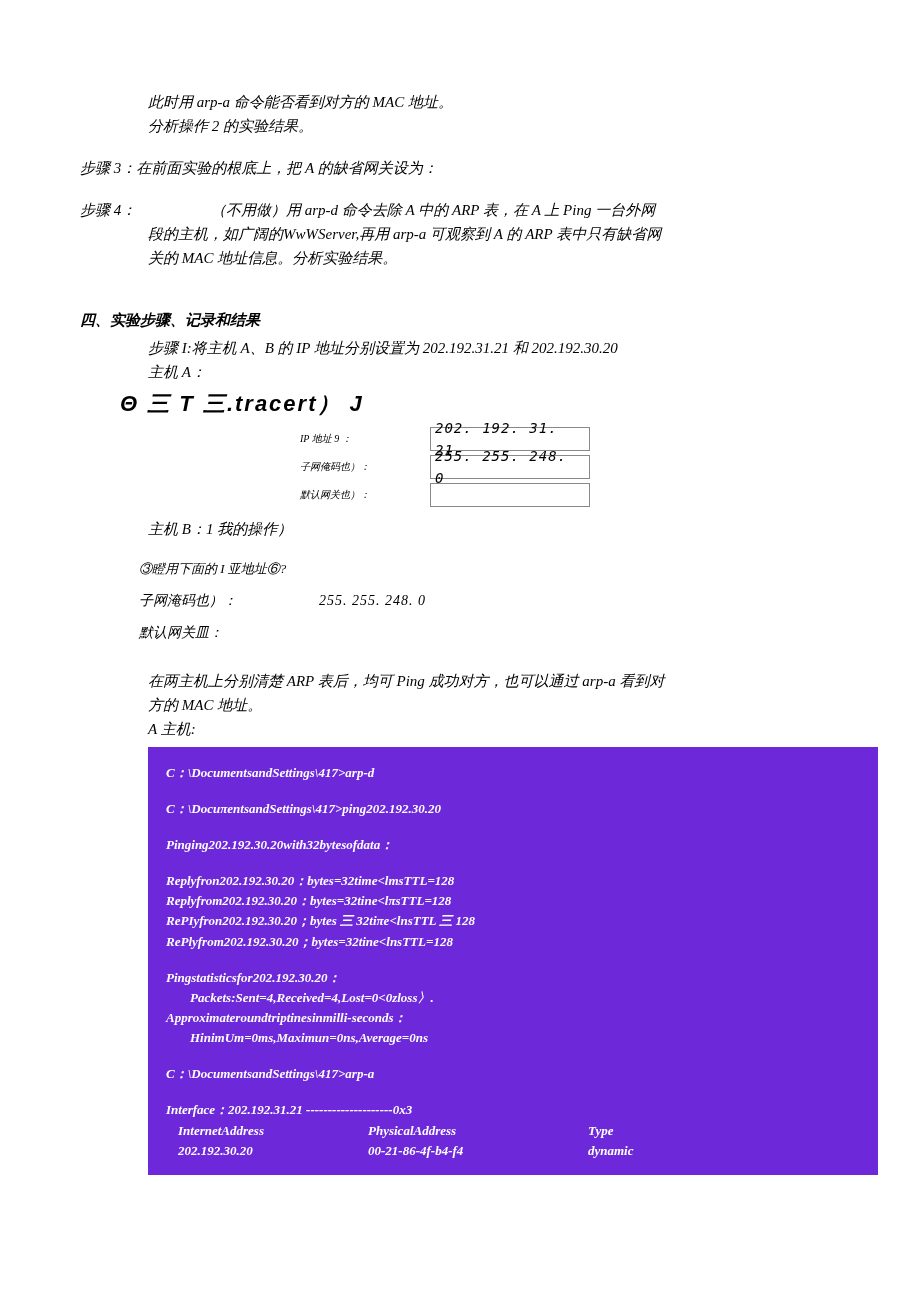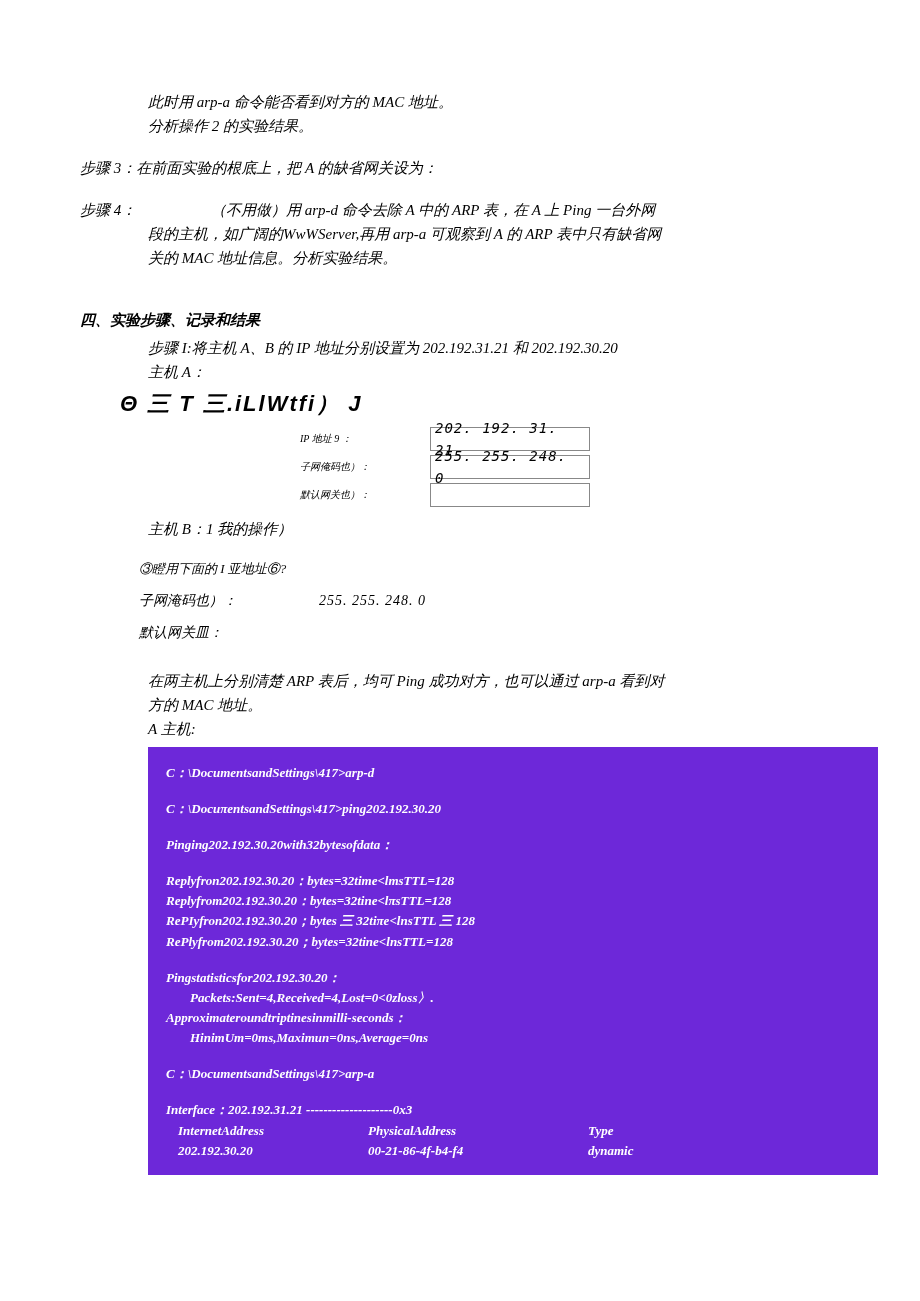--- a/index.html
+++ b/index.html
@@ -126,21 +126,21 @@
   <div class="step-line">
     <span class="step-label">步骤 4：</span><span></span>
     <div class="indent-body" style="margin-top:-1.6em;text-indent:4.2em;">（不用做）用 arp-d 命令去除 A 中的 ARP 表，在 A 上 Ping 一台外网段的主机，如广阔的WwWServer,再用 arp-a 可观察到 A 的 ARP 表中只有缺省网关的 MAC 地址信息。分析实验结果。</div>
   </div>
 
   <div class="section-head">四、实验步骤、记录和结果</div>
 
   <div class="indent-body" style="margin-top:4px;">步骤 I:将主机 A、B 的 IP 地址分别设置为 202.192.31.21 和 202.192.30.20</div>
   <div class="indent-body">主机 A：</div>
 
-  <div class="garble">Θ 三 T 三.iLlWtfi） J</div>
+  <div class="garble">Θ 三 T 三.tracert） J</div>
 
   <div class="form-group-a">
     <div class="form-row">
       <div class="form-label">IP 地址 9 ：</div>
       <div class="form-box">202. 192. 31. 21</div>
     </div>
     <div class="form-row">
       <div class="form-label">子网俺码也）：</div>
       <div class="form-box">255. 255. 248. 0</div>
     </div>

